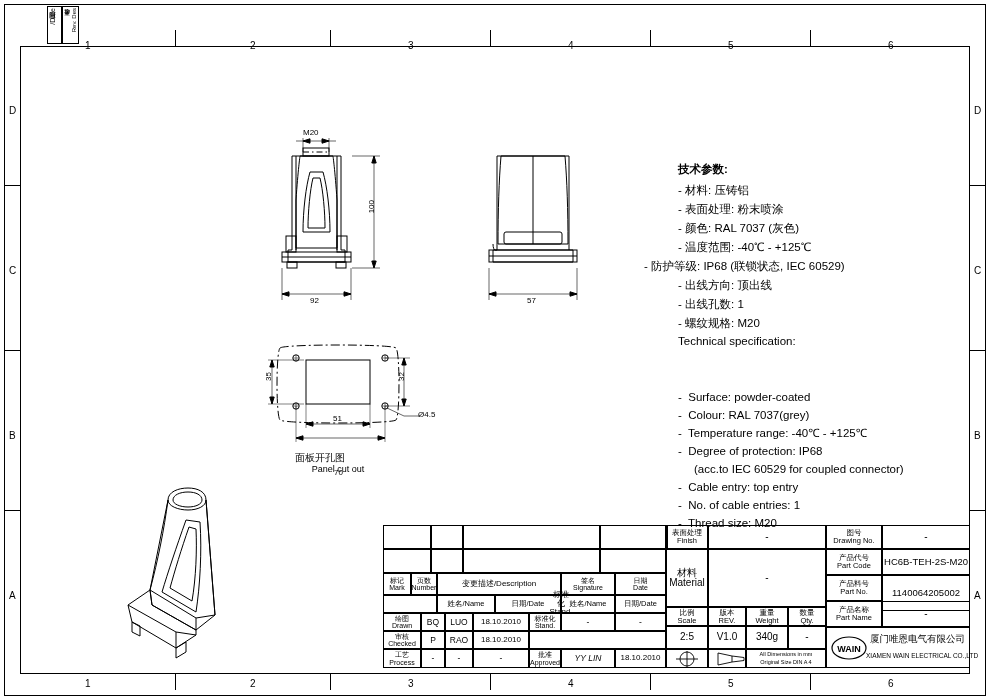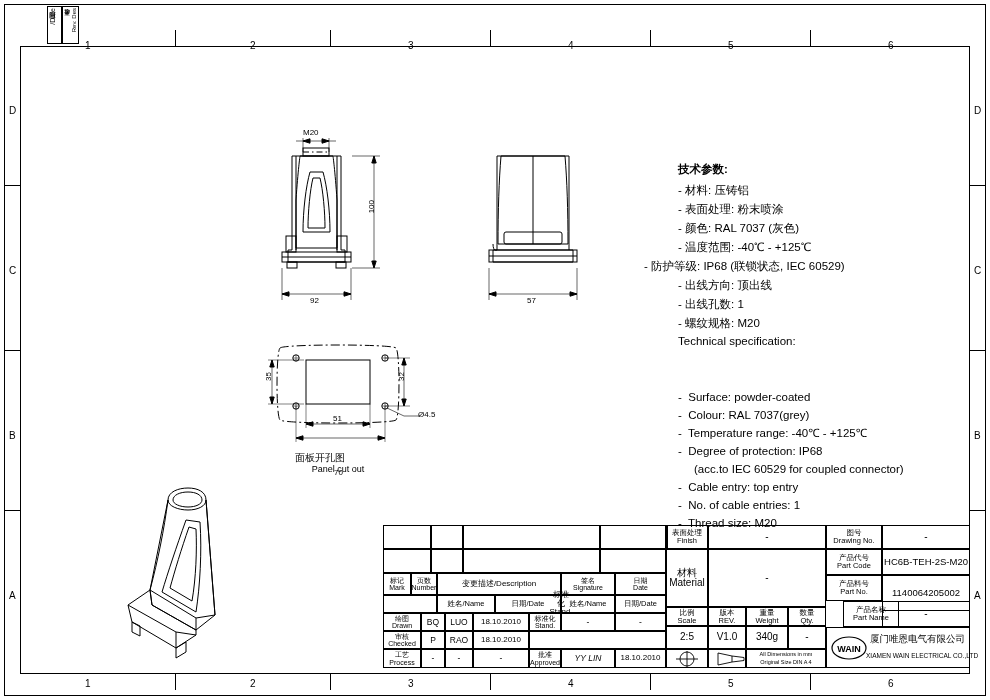--- a/index.html
+++ b/index.html
@@ -318,21 +318,21 @@
   <div class="tblcell" style="left:666px;top:549px;width:42px;height:58px;font-size:10px;">材料
 Material</div>
   <div class="tblcell" style="left:708px;top:549px;width:118px;height:58px;font-size:10px;">-</div>
 
   <div class="tblcell" style="left:826px;top:549px;width:56px;height:26px;font-size:7.5px;">产品代号
 Part Code</div>
   <div class="tblcell" style="left:882px;top:549px;width:88px;height:26px;font-size:9.5px;">HC6B-TEH-2S-M20</div>
   <div class="tblcell" style="left:826px;top:575px;width:56px;height:26px;font-size:7.5px;">产品料号
 Part No.</div>
   <div class="tblcell" style="left:882px;top:575px;width:88px;height:36px;font-size:9.5px;">1140064205002</div>
-  <div class="tblcell" style="left:826px;top:601px;width:56px;height:26px;font-size:7.5px;margin-left:17px;">产品名称
+  <div class="tblcell" style="left:826px;top:601px;width:56px;height:26px;font-size:7.5px;">产品名称
 Part Name</div>
   <div class="tblcell" style="left:882px;top:601px;width:88px;height:26px;font-size:10px;">-</div>
 
   <div class="tblcell" style="left:826px;top:627px;width:144px;height:41px;"></div>
   <svg width="40" height="40" style="left:829px;top:629px;">
     <ellipse cx="20" cy="19" rx="17" ry="11" fill="none" stroke="#000" stroke-width="1.2"></ellipse>
     <text x="20" y="22.5" font-family="Liberation Sans, sans-serif" font-size="9" font-weight="bold" text-anchor="middle" fill="#000">WAIN</text>
   </svg>
   <div class="txt" style="left:870px;top:634px;font-size:9.5px;">厦门唯恩电气有限公司</div>
   <div class="txt" style="left:866px;top:652px;font-size:6.5px;">XIAMEN WAIN ELECTRICAL CO.,LTD</div>

